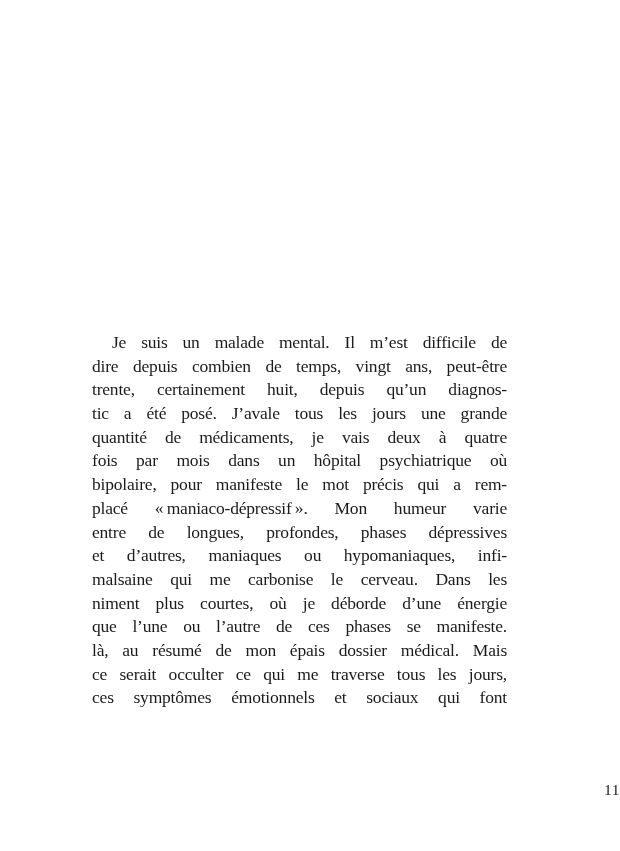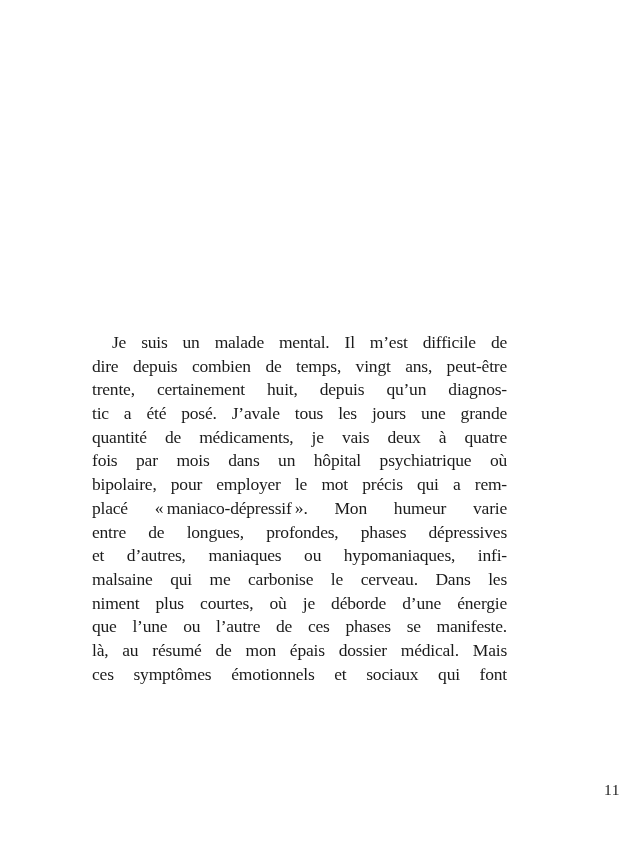--- a/index.html
+++ b/index.html
@@ -52,24 +52,25 @@
 <body>
 
 <div class="page">
   <div class="text-block">
       <div class="text-line indent">Je suis un malade mental. Il m’est difficile de</div>
       <div class="text-line">dire depuis combien de temps, vingt ans, peut-être</div>
       <div class="text-line">trente, certainement huit, depuis qu’un diagnos-</div>
       <div class="text-line">tic a été posé. J’avale tous les jours une grande</div>
       <div class="text-line">quantité de médicaments, je vais deux à quatre</div>
       <div class="text-line">fois par mois dans un hôpital psychiatrique où</div>
-      <div class="text-line">bipolaire, pour employer le mot précis qui a rem-</div>
+      <div class="text-line">bipolaire, pour manifeste le mot précis qui a rem-</div>
       <div class="text-line">placé « maniaco-dépressif ». Mon humeur varie</div>
       <div class="text-line">entre de longues, profondes, phases dépressives</div>
       <div class="text-line">et d’autres, maniaques ou hypomaniaques, infi-</div>
       <div class="text-line">malsaine qui me carbonise le cerveau. Dans les</div>
       <div class="text-line">niment plus courtes, où je déborde d’une énergie</div>
       <div class="text-line">que l’une ou l’autre de ces phases se manifeste.</div>
       <div class="text-line">là, au résumé de mon épais dossier médical. Mais</div>
+      <div class="text-line">ce serait occulter ce qui me traverse tous les jours,</div>
       <div class="text-line">ces symptômes émotionnels et sociaux qui font</div>
     </div>
   <div class="page-number">11</div>
 </div>
 
 </body></html>

